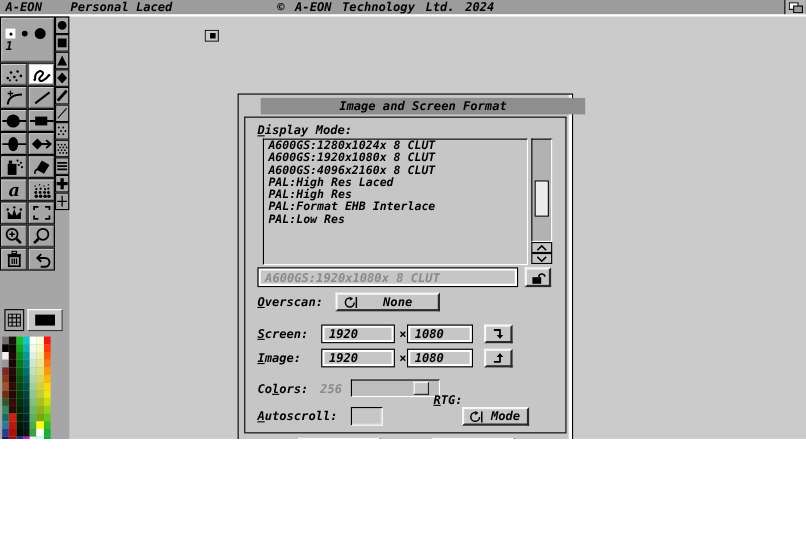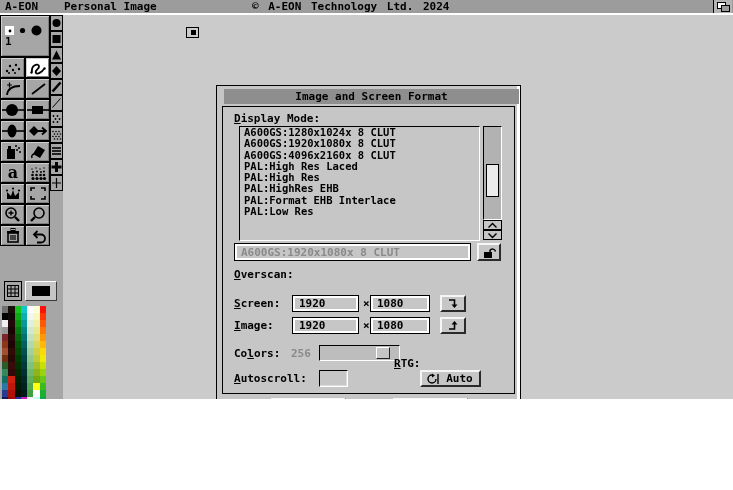--- a/index.html
+++ b/index.html
@@ -1,17 +1,17 @@
 <!DOCTYPE html>
 <html><head>
 <meta charset="utf-8">
 <style>
   html,body{margin:0;padding:0;}
   #screen{position:relative;width:733px;height:399px;background:#cbcbcb;overflow:hidden;
-    font-family:"DejaVu Sans Mono",monospace;font-weight:bold;-webkit-font-smoothing:none;}
+    font-family:"DejaVu Sans Mono",monospace;font-weight:bold;font-style:italic;-webkit-font-smoothing:none;}
   
   .menubar{position:absolute;left:0;top:0;width:733px;height:13px;background:#9c9c9c;color:#000;}
   .menubar .mitem{position:absolute;top:0;font-size:11px;line-height:13px;white-space:pre;}
   .menubar-divider{position:absolute;left:0;top:13px;width:733px;height:2px;background:#fff;}
   .depth-btn{position:absolute;right:1px;top:0;width:18px;height:13px;background:#b4b4b4;
     border-left:1px solid #000;display:flex;align-items:center;justify-content:center;}
   
   .toolpanel{position:absolute;left:0;top:15px;width:63px;height:475px;background:#a6a6a6;}
   .tools{position:absolute;left:0;top:0;width:50px;display:grid;grid-template-columns:25px 25px;grid-auto-rows:21px;}
   .tcell{border:1px solid #000;background:#a6a6a6;box-sizing:border-box;display:flex;align-items:center;justify-content:center;
@@ -28,21 +28,21 @@
   .patcell{width:16px;height:18px;background:#a6a6a6;border:1px solid #000;display:flex;align-items:center;justify-content:center;}
   .colorind{width:30px;height:18px;background:#c6c6c6;border:1px solid;border-color:#fff #3a3a3a #3a3a3a #fff;
     display:flex;align-items:center;justify-content:center;}
   .colorind .fg{width:18px;height:10px;background:#000;}
   .palette{position:absolute;left:2px;top:291px;display:flex;}
   .pal-col{display:flex;flex-direction:column;}
   .pal-swatch{width:6.3px;height:7px;}
   
   .dialog{position:absolute;left:216px;top:85px;width:305px;height:340px;background:#c6c6c6;
     border:1px solid #000;box-sizing:border-box;box-shadow:inset -3px -3px 0 #fff;}
-  .titlebar{position:absolute;left:7px;top:3px;width:295px;height:15px;background:#8e8e8e;
+  .titlebar{position:absolute;left:20px;top:3px;width:295px;height:15px;background:#8e8e8e;
     font-size:11px;line-height:15px;text-align:center;color:#000;}
   .groupbox{position:absolute;left:5px;top:20px;width:293px;height:288px;border:1px solid #000;box-sizing:border-box;}
   .lbl{position:absolute;font-size:11px;line-height:13px;color:#000;white-space:pre;}
   .lbl u{text-decoration:underline;text-underline-offset:1px;}
   .dis{color:#8a8a8a;}
   .listbox{position:absolute;left:16px;top:19px;width:241px;height:115px;background:#c6c6c6;
     border:1px solid;border-color:#000 #fff #fff #000;box-sizing:border-box;overflow:hidden;}
   .listrow{font-size:10.5px;line-height:11.3px;padding-left:4px;white-space:pre;color:#000;}
   .scrollbar{position:absolute;left:260px;top:19px;width:19px;height:114px;}
   .sb-track{position:absolute;left:0;top:0;width:19px;height:94px;background:#b2b2b2;
@@ -69,21 +69,21 @@
   .blackpad{position:absolute;left:8px;top:471px;width:32px;height:4px;background:#000;}
   svg{display:block;}
 </style>
 </head>
 <body>
 
 <div id="screen">
 
   <div class="menubar">
     <span class="mitem" style="left:5px">A-EON</span>
-    <span class="mitem" style="left:64px">Personal Image</span>
+    <span class="mitem" style="left:64px">Personal Laced</span>
     <span class="mitem" style="left:186px;top:1px">
       <svg width="13" height="11" viewBox="0 0 13 11">
           <rect x="0.5" y="0.5" width="12" height="10" fill="none" stroke="#000"></rect>
           <rect x="5" y="3" width="5" height="5" fill="#000"></rect>
         </svg>
     </span>
     <span class="mitem" style="left:252px;word-spacing:3px">© A-EON Technology Ltd. 2024</span>
     <div class="depth-btn">
       <svg width="13" height="10" viewBox="0 0 13 10">
           <rect x="0.5" y="0.5" width="8" height="6" fill="#fff" stroke="#000"></rect>
@@ -566,21 +566,20 @@
     <div class="groupbox">
       <span class="lbl" style="left:11px;top:5px"><u>D</u>isplay Mode:</span>
 
       <div class="listbox">
 
           <div class="listrow">A600GS:1280x1024x 8 CLUT</div>
           <div class="listrow">A600GS:1920x1080x 8 CLUT</div>
           <div class="listrow">A600GS:4096x2160x 8 CLUT</div>
           <div class="listrow">PAL:High Res Laced</div>
           <div class="listrow">PAL:High Res</div>
-          <div class="listrow">PAL:HighRes EHB</div>
           <div class="listrow">PAL:Format EHB Interlace</div>
           <div class="listrow">PAL:Low Res</div>
         </div>
 
       <div class="scrollbar">
         <div class="sb-track">
           <div class="sb-thumb"></div>
         </div>
         <div class="sb-arrow" style="top:94px">
           <svg width="11" height="7">
@@ -596,20 +595,28 @@
 
       <div class="strfield dis" style="left:11px;top:136px;width:237px;height:18px">A600GS:1920x1080x 8 CLUT</div>
       <div class="raised smallbtn" style="left:254px;top:136px;width:24px;height:18px">
         <svg width="15" height="13">
             <rect x="2" y="6" width="8" height="6" fill="#000"></rect>
             <path d="M8,6 V4.5 a3,3 0 0 1 5.5,1" fill="none" stroke="#000" stroke-width="1.5"></path>
           </svg>
       </div>
 
       <span class="lbl" style="left:11px;top:161px"><u>O</u>verscan:</span>
+      <div class="raised cycle" style="left:82px;top:159px;width:95px">
+        <svg width="14" height="12">
+            <path d="M7,2 a4,4 0 1 0 4,4" fill="none" stroke="#000" stroke-width="1.4"></path>
+            <path d="M7,0.5 L10,2.5 L7,4.5" fill="#000"></path>
+            <line x1="13" y1="1" x2="13" y2="11" stroke="#000" stroke-width="1.4"></line>
+          </svg>
+        <span class="cyc-label">None</span>
+      </div>
 
       <span class="lbl" style="left:11px;top:190px"><u>S</u>creen:</span>
       <div class="strfield" style="left:69px;top:188px;width:67px;height:17px">1920</div>
       <span class="lbl" style="left:140px;top:190px">×</span>
       <div class="strfield" style="left:147px;top:188px;width:60px;height:17px">1080</div>
       <div class="raised smallbtn" style="left:217px;top:188px">
         <svg width="14" height="13">
             <path d="M3,3 H8.5 V9" fill="none" stroke="#000" stroke-width="1.6"></path>
             <path d="M5.5,7.5 L8.5,11 L11.5,7.5" fill="#000"></path>
           </svg>
@@ -634,21 +641,21 @@
 
       <span class="lbl" style="left:11px;top:265px"><u>A</u>utoscroll:</span>
       <div class="checkbox"></div>
       <span class="lbl" style="left:171px;top:250px"><u>R</u>TG:</span>
       <div class="raised cycle" style="left:197px;top:263px;width:61px;padding:0 3px">
         <svg width="14" height="12">
             <path d="M7,2 a4,4 0 1 0 4,4" fill="none" stroke="#000" stroke-width="1.4"></path>
             <path d="M7,0.5 L10,2.5 L7,4.5" fill="#000"></path>
             <line x1="13" y1="1" x2="13" y2="11" stroke="#000" stroke-width="1.4"></line>
           </svg>
-        <span class="cyc-label">Auto</span>
+        <span class="cyc-label">Mode</span>
       </div>
     </div>
 
     <div class="raised dlgbtn" style="left:54px">
       <span class="lbl" style="position:static"><u>P</u>roceed</span>
     </div>
     <div class="raised dlgbtn" style="left:176px">
       <span class="lbl" style="position:static"><u>C</u>ancel</span>
     </div>
 

